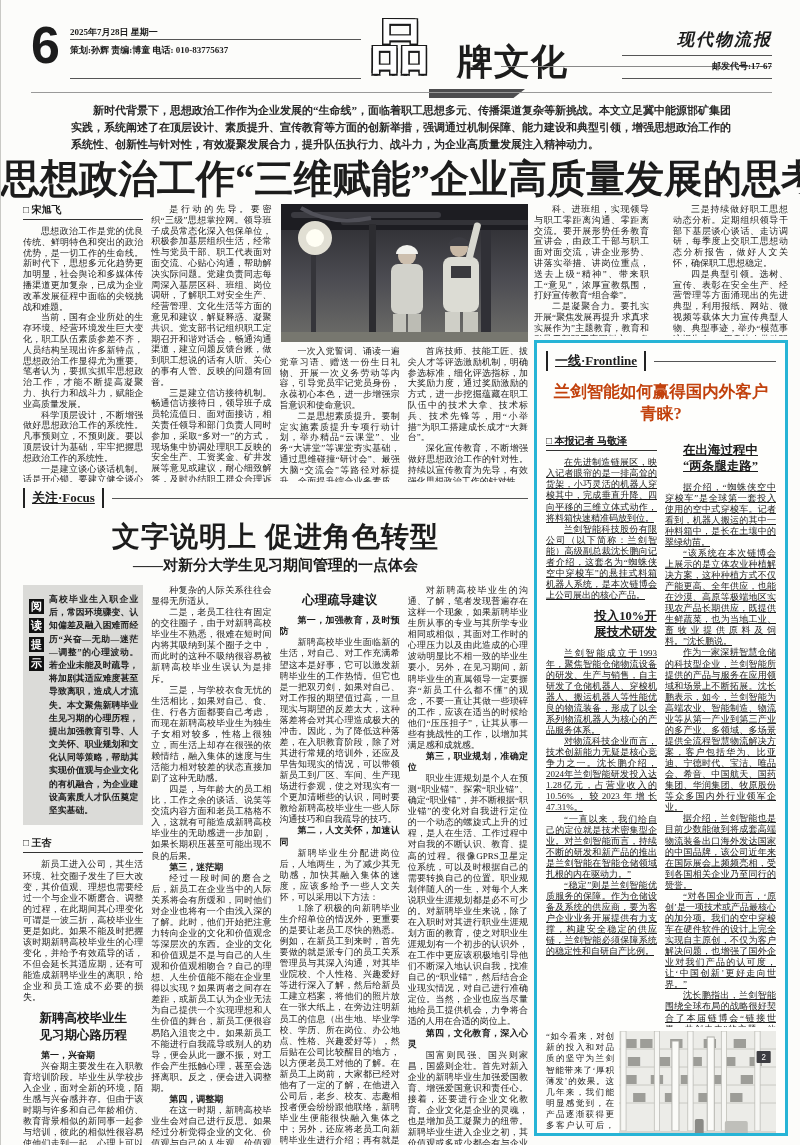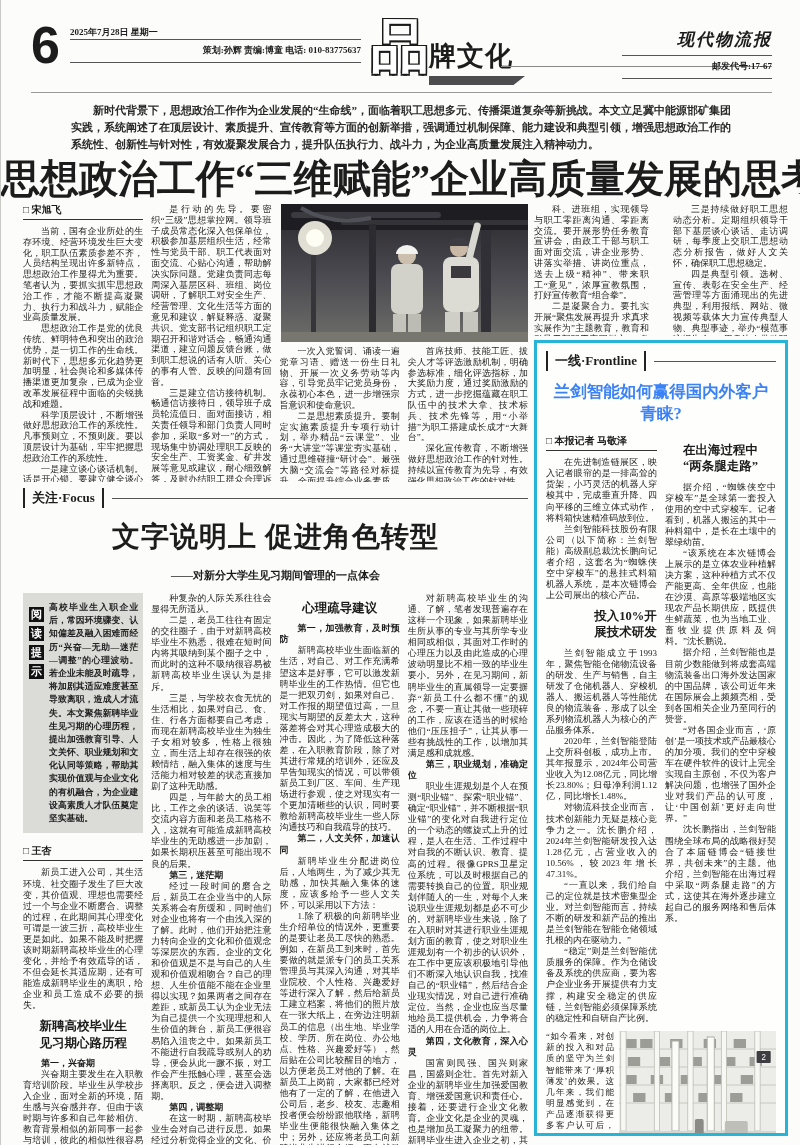--- a/index.html
+++ b/index.html
@@ -5,26 +5,26 @@
   * { margin:0; padding:0; box-sizing:border-box; }
   body { background:#9a9a98; font-family:"Liberation Serif","DejaVu Serif",serif; }
   .page { position:relative; width:800px; height:1145px; background:#fcfcfa; color:#1c1c1c; overflow:hidden; margin:0 auto; border-left:1px solid #c9c9c5; }
 
   
   .header { position:absolute; top:18px; left:30px; right:28px; height:70px; }
   .header-left { position:absolute; left:0; top:4px; width:330px; display:flex; gap:10px; }
   .page-num { font-size:52px; font-weight:bold; line-height:0.9; font-family:"Liberation Sans","DejaVu Sans",sans-serif; }
   .header-left-lines { flex:1; padding-top:4px; }
   .date-line { font-size:9px; font-weight:bold; border-bottom:1px solid #555; }
-  .staff-line { font-size:9px; font-weight:bold; padding-top:4px; padding-bottom:5px; border-bottom:1px solid #555;text-align:right; }
+  .staff-line { font-size:9px; font-weight:bold; padding-top:4px; padding-bottom:21px; border-bottom:1px solid #555; }
   .header-center { position:absolute; left:340px; top:0; display:flex; }
   .big-char { font-size:58px; font-weight:bold; line-height:1; color:#fff;
     text-shadow:-1.5px -1.5px 0 #1a1a1a,1.5px -1.5px 0 #1a1a1a,-1.5px 1.5px 0 #1a1a1a,1.5px 1.5px 0 #1a1a1a; }
   .center-right { padding-top:20px; }
-  .section-rest { font-size:27px; font-weight:bold; letter-spacing:1px; }
+  .section-rest { font-size:36px; font-weight:bold; letter-spacing:1px;padding-left:28px; }
   .banner-shape { width:96px; height:9px; background:#4d4d4f; margin-top:2px;
     clip-path:polygon(0 0,100% 0,88% 100%,0 100%); }
   .center-rule { position:absolute; left:470px; right:0; top:48px; border-top:1px solid #888; }
   .header-right { position:absolute; right:0; top:10px; width:150px; text-align:right; }
   .masthead { font-size:17px; font-weight:bold; font-style:italic; letter-spacing:2px; padding-bottom:4px; border-bottom:1px solid #555; }
   .postal { font-size:9px; font-weight:bold; padding:4px 0 5px; border-bottom:1px solid #555; }
   .header-bottom-rule { position:absolute; top:92px; left:30px; right:28px; border-top:1px solid #999; }
 
   
   .intro { position:absolute; top:102px; left:70px; width:660px; font-size:11px; font-weight:bold; line-height:1.55; text-align:justify; text-indent:2em; color:#2a2a2a; }
@@ -42,37 +42,37 @@
   .main-cols-right { display:flex; gap:24px; height:132px; overflow:hidden; }
   .main-cols-right .col { flex:1; font-size:9px; line-height:1.2; text-align:justify; overflow:hidden; }
 
   .para { text-indent:2em; }
   .para-head { text-indent:2em; font-weight:bold; }
   .col-subhead { text-align:center; text-indent:0; font-weight:bold; font-size:12.5px; line-height:1.3; margin:7px 0; white-space:pre-line; }
   .byline { font-weight:bold; font-size:10px; border-bottom:1px solid #333; padding-bottom:3px; margin-bottom:6px; text-indent:0; }
 
   
   .focus { margin-top:6px; }
-  .section-label-row { display:flex; align-items:center; gap:8px; }
+  .section-label-row { display:flex; align-items:center; gap:8px;text-decoration:underline; }
   .section-label { font-size:13px; font-weight:bold; border-left:2px solid #222; border-right:2px solid #222; padding:1px 7px; white-space:nowrap; }
   .section-label-rule { flex:1; border-top:1px solid #555; }
   .focus-title { text-align:center; font-size:28px; font-weight:900; margin-top:10px; letter-spacing:1px; }
-  .focus-subtitle { text-align:center; font-size:11px; font-weight:bold; margin-top:12px; }
+  .focus-subtitle { text-align:center; font-size:15px; font-weight:bold; margin-top:0; }
   .focus-cols { display:flex; gap:8px; margin-top:10px; height:566px; overflow:hidden; }
   .focus-cols .col { flex:1; font-size:9px; line-height:1.23; text-align:justify; overflow:hidden; }
 
   .tip-box { display:flex; gap:5px; background:#dbdbd8; padding:8px 5px 8px 6px; margin-bottom:12px; }
   .tip-label { display:flex; flex-direction:column; gap:4px; padding-top:6px; }
   .tip-char { width:15px; height:15px; background:#111; color:#fff; font-size:11px; line-height:15px; text-align:center; font-weight:bold; }
   .tip-text { font-size:8.8px; line-height:1.5; text-align:justify; font-weight:bold; color:#222; }
 
   
   .frontline-box { margin-top:4px; height:796px; border:3px solid #27b4d6; background:#fefefc; padding:8px 9px; overflow:hidden; }
-  .fl-title { text-align:center; font-size:16.5px; font-weight:900; color:#3b82f6; margin-top:10px; margin-bottom:10px; }
-  .fl-cols { display:flex; gap:8px; height:592px; overflow:hidden; }
+  .fl-title { text-align:center; font-size:16.5px; font-weight:900; color:#c2410c; margin-top:10px; margin-bottom:10px; }
+  .fl-cols { display:flex; gap:8px; height:592px; overflow:hidden;text-decoration:underline; }
   .fl-cols .col { flex:1; font-size:9px; line-height:1.23; text-align:justify; overflow:hidden; }
   .fl-bottom { display:flex; gap:5px; margin-top:4px; }
   .fl-quote { width:68px; font-size:8.6px; line-height:1.3; text-align:justify; overflow:hidden; height:118px; }
   .fl-photo { flex:1; height:118px; }
 </style>
 </head>
 <body>
 
 <div class="page">
 
@@ -101,22 +101,22 @@
 
   <div class="intro">新时代背景下，思想政治工作作为企业发展的“生命线”，面临着职工思想多元、传播渠道复杂等新挑战。本文立足冀中能源邯矿集团实践，系统阐述了在顶层设计、素质提升、宣传教育等方面的创新举措，强调通过机制保障、能力建设和典型引领，增强思想政治工作的系统性、创新性与针对性，有效凝聚发展合力，提升队伍执行力、战斗力，为企业高质量发展注入精神动力。</div>
   <div class="headline">思想政治工作“三维赋能”企业高质量发展的思考</div>
 
   <div class="body-row">
 
     <div class="left-region">
       <div class="main-cols">
         <div class="col">
             <div class="byline">□ 宋旭飞</div>
+            <p class="para">思想政治工作是党的优良传统、鲜明特色和突出的政治优势，是一切工作的生命线。新时代下，思想多元化趋势更加明显，社会舆论和多媒体传播渠道更加复杂，已成为企业改革发展征程中面临的尖锐挑战和难题。</p>
             <p class="para">当前，国有企业所处的生存环境、经营环境发生巨大变化，职工队伍素质参差不齐，人员结构呈现出许多新特点，思想政治工作显得尤为重要。笔者认为，要抓实抓牢思想政治工作，才能不断提高凝聚力、执行力和战斗力，赋能企业高质量发展。</p>
-            <p class="para">思想政治工作是党的优良传统、鲜明特色和突出的政治优势，是一切工作的生命线。新时代下，思想多元化趋势更加明显，社会舆论和多媒体传播渠道更加复杂，已成为企业改革发展征程中面临的尖锐挑战和难题。</p>
             <p class="para">科学顶层设计，不断增强做好思想政治工作的系统性。凡事预则立，不预则废。要以顶层设计为基础，牢牢把握思想政治工作的系统性。</p>
             <p class="para">一是建立谈心谈话机制。话是开心锁。要建立健全谈心谈话机制，明确“五必谈”。凡职工群众遇有婚丧嫁娶、家庭重大变故、伤病住院、生活困难、家庭矛盾等情况时，必须主动与其谈心，用实际行动关爱职工，架起与职工沟通的桥梁。</p>
           </div>
         <div class="col">
             <p class="para">是行动的先导。要密织“三级”思想掌控网。领导班子成员常态化深入包保单位，积极参加基层组织生活，经常性与党员干部、职工代表面对面交流、心贴心沟通，帮助解决实际问题。党建负责同志每周深入基层区科、班组、岗位调研，了解职工对安全生产、经营管理、文化生活等方面的意见和建议，解疑释惑、凝聚共识。党支部书记组织职工定期召开和谐对话会，畅通沟通渠道，建立问题反馈台账，做到职工想说的话有人听、关心的事有人管、反映的问题有回音。</p>
             <p class="para">三是建立信访接待机制。畅通信访接待日，领导班子成员轮流值日、面对面接访，相关责任领导和部门负责人同时参加，采取“多对一”的方式，现场集中协调处理职工反映的安全生产、工资奖金、矿井发展等意见或建议，耐心细致解答，及时办结职工群众合理诉求等事项，确保职工队伍和谐稳定。</p>
           </div>
         <div class="col photo-col">
             <p class="para">一次入党誓词、诵读一遍党章习语、赠送一份生日礼物、开展一次义务劳动等内容，引导党员牢记党员身份，永葆初心本色，进一步增强宗旨意识和使命意识。</p>
             <p class="para">二是思想素质提升。要制定实施素质提升专项行动计划，举办精品“云课堂”、业务“大讲堂”等课堂夯实基础，通过思维碰撞“研讨会”、最强大脑“交流会”等路径对标提升，全面提升综合业务素质，点燃创业热情。</p>
@@ -236,30 +236,30 @@
           <span class="section-label-rule"></span>
         </div>
         <div class="fl-title">兰剑智能如何赢得国内外客户青睐?</div>
         <div class="fl-cols">
           <div class="col">
               <div class="byline">□ 本报记者 马敬泽</div>
               <p class="para">在先进制造链展区，映入记者眼帘的是一排高耸的货架，小巧灵活的机器人穿梭其中，完成垂直升降、四向平移的三维立体式动作，将料箱快速精准码放到位。</p>
               <p class="para">兰剑智能科技股份有限公司（以下简称：兰剑智能）高级副总裁沈长鹏向记者介绍，这套名为“蜘蛛侠空中穿梭车”的悬挂式料箱机器人系统，是本次链博会上公司展出的核心产品。</p>
               <p class="col-subhead" style="white-space: pre-line; margin-left: 48px;">投入10%开展技术研发</p>
               <p class="para">兰剑智能成立于1993年，聚焦智能仓储物流设备的研发、生产与销售，自主研发了仓储机器人、穿梭机器人、搬运机器人等性能优良的物流装备，形成了以全系列物流机器人为核心的产品服务体系。</p>
-              <p class="para">2020年，兰剑智能登陆上交所科创板，成功上市。其年报显示，2024年公司营业收入为12.08亿元，同比增长23.80%；归母净利润1.12亿，同比增长1.48%。</p>
               <p class="para">对物流科技企业而言，技术创新能力无疑是核心竞争力之一。沈长鹏介绍，2024年兰剑智能研发投入达1.28亿元，占营业收入的10.56%，较2023年增长47.31%。</p>
               <p class="para">“一直以来，我们给自己的定位就是技术密集型企业。对兰剑智能而言，持续不断的研发和新产品的推出是兰剑智能在智能仓储领域扎根的内在驱动力。”</p>
               <p class="para">“稳定”则是兰剑智能优质服务的保障。作为仓储设备及系统的供应商，要为客户企业业务开展提供有力支撑，构建安全稳定的供应链，兰剑智能必须保障系统的稳定性和自研自产比例。</p>
             </div>
           <div class="col">
               <p class="col-subhead" style="white-space: pre-line;">在出海过程中
 “两条腿走路”</p>
               <p class="para">据介绍，“蜘蛛侠空中穿梭车”是全球第一套投入使用的空中式穿梭车。记者看到，机器人搬运的其中一种料箱中，是长在土壤中的翠绿幼苗。</p>
               <p class="para">“该系统在本次链博会上展示的是立体农业种植解决方案，这种种植方式不仅产能更高、全年供应，也能在沙漠、高原等极端地区实现农产品长期供应，既提供生鲜蔬菜，也为当地工业、畜牧业提供原料及饲料。”沈长鹏说。</p>
+              <p class="para">作为一家深耕智慧仓储的科技型企业，兰剑智能所提供的产品与服务在应用领域和场景上不断拓展。沈长鹏表示，如今，兰剑智能为高端农业、智能制造、物流业等从第一产业到第三产业的多产业、多领域、多场景提供全流程智慧物流解决方案，客户包括华为、比亚迪、宁德时代、宝洁、唯品会、希音、中国航天、国药集团、华润集团、牧原股份等众多国内外行业领军企业。</p>
               <p class="para">据介绍，兰剑智能也是目前少数能做到将成套高端物流装备出口海外发达国家的中国品牌，该公司近年来在国际展会上频频亮相，受到各国相关企业乃至同行的赞誉。</p>
               <p class="para">“对各国企业而言，‘原创’是一项技术或产品最核心的加分项。我们的空中穿梭车在硬件软件的设计上完全实现自主原创，不仅为客户解决问题，也增强了国外企业对我们产品的认可度，让‘中国创新’更好走向世界。”</p>
               <p class="para">沈长鹏指出，兰剑智能围绕全球布局的战略很好契合了本届链博会“链接世界，共创未来”的主题。他介绍，兰剑智能在出海过程中采取“两条腿走路”的方式，这使其在海外逐步建立起自己的服务网络和售后体系。</p>
             </div>
         </div>
         <div class="fl-bottom">
           <div class="fl-quote">“如今看来，对创新的投入和对品质的坚守为兰剑智能带来了‘厚积薄发’的效果。这几年来，我们能明显感觉到，在产品逐渐获得更多客户认可后，我们的订单量和营收，也出现了‘滚雪球’式的增长。”沈长鹏说。</div>
 
           <svg class="fl-photo" viewBox="0 0 178 118" preserveAspectRatio="none">
             <rect width="178" height="118" fill="#ecece8"></rect>

